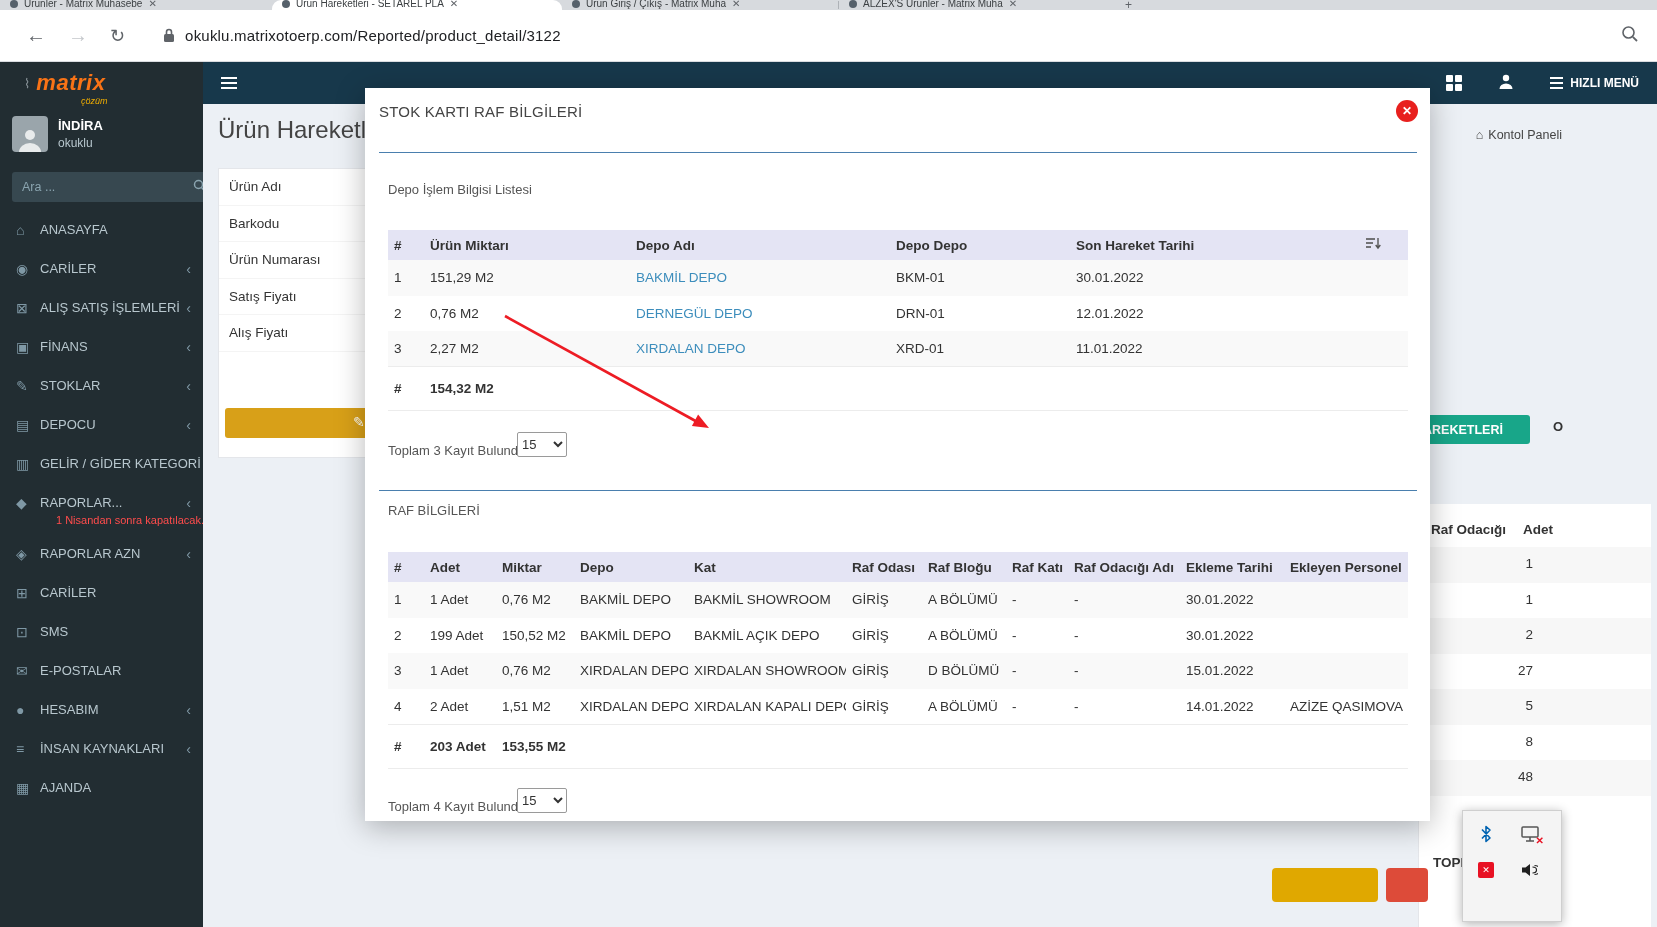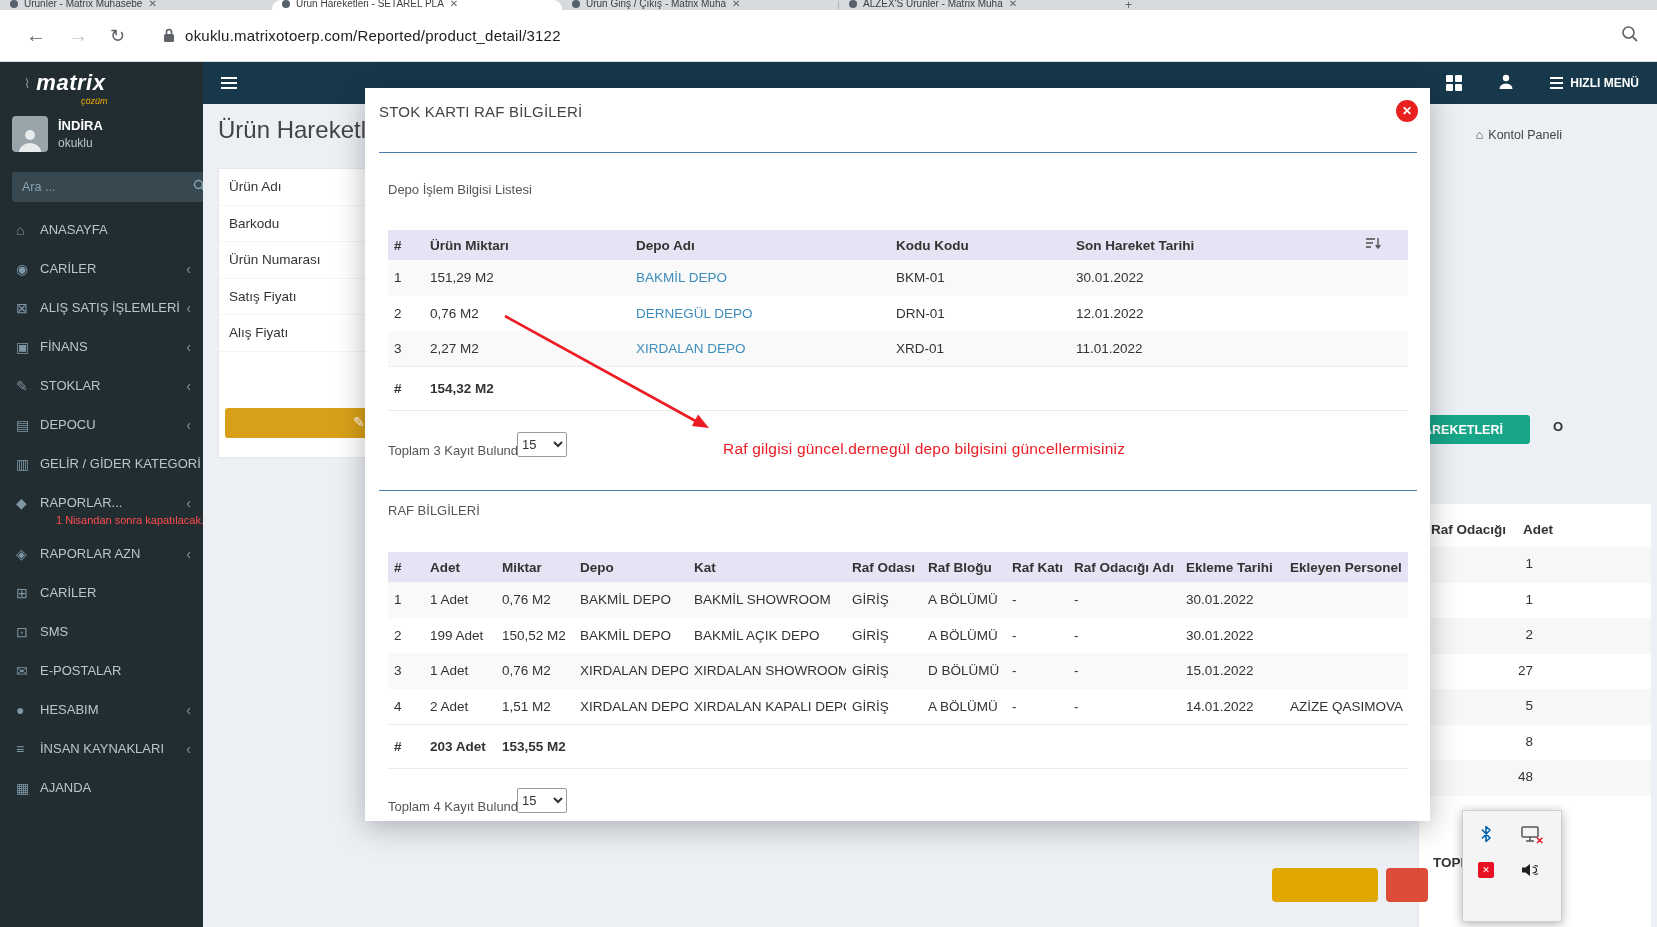--- a/index.html
+++ b/index.html
@@ -21,21 +21,21 @@
   .nav-ic.disabled{color:#c4c7cb}
   .lockwrap{margin-left:38px;display:flex;align-items:center}
   .url{font-size:15px;color:#202124;margin-left:10px;letter-spacing:.2px}
   .zoomwrap{margin-left:auto;margin-right:18px}
 
   
   .sidebar{position:absolute;left:0;top:62px;width:203px;bottom:0;background:#222d32;z-index:4;overflow:hidden}
   .logo{height:42px;display:flex;align-items:center;padding-left:24px}
   .ant{margin-right:6px;color:#8a949a;font-size:13px}
   .brandwrap{position:relative}
-  .brand{color:#ffffff;font-size:22px;font-weight:bold;font-style:italic;letter-spacing:.5px}
+  .brand{color:#f97316;font-size:22px;font-weight:bold;font-style:italic;letter-spacing:.5px}
   .brand-underline{height:3px;background:#f0ad00;border-radius:0 0 60% 60%;margin-top:-2px}
   .brand-sub{position:absolute;right:-2px;bottom:-10px;color:#f0ad00;font-size:9px;font-style:italic}
   .userpanel{display:flex;gap:10px;align-items:center;padding:12px 8px 10px 12px}
   .avatar{width:36px;height:36px;border-radius:4px;background:#9aa5ab;display:flex;align-items:flex-end;justify-content:center;overflow:hidden}
   .uname{color:#fff;font-size:13px;font-weight:bold}
   .usub{color:#b8c7ce;font-size:12px;margin-top:3px}
   .searchrow{display:flex;margin:10px 12px 2px}
   .searchrow input{flex:1;height:30px;background:#374850;border:none;border-radius:3px 0 0 3px;color:#ccc;font-size:12.5px;padding:0 10px;outline:none}
   .searchrow input::placeholder{color:#8aa4af}
   .searchbtn{width:32px;height:30px;background:#374850;border:none;border-radius:0 3px 3px 0;display:flex;align-items:center;justify-content:center;cursor:pointer}
@@ -361,21 +361,21 @@
             <col style="width:260px">
             <col style="width:180px">
             <col style="width:290px">
             <col style="width:48px">
           </colgroup>
         <thead>
           <tr>
             <th>#</th>
             <th>Ürün Miktarı</th>
             <th>Depo Adı</th>
-            <th>Kodu Kodu</th>
+            <th>Depo Depo</th>
             <th>Son Hareket Tarihi</th>
             <th><span><svg width="15" height="13" viewBox="0 0 15 13">
                     <line x1="0" y1="2" x2="9" y2="2" stroke="#555" stroke-width="1.6"></line>
                     <line x1="0" y1="6" x2="7" y2="6" stroke="#555" stroke-width="1.6"></line>
                     <line x1="0" y1="10" x2="5" y2="10" stroke="#555" stroke-width="1.6"></line>
                     <path d="M12 1 v9 M9.7 8 l2.3 3 2.3-3" fill="none" stroke="#555" stroke-width="1.4"></path>
                   </svg></span></th>
           </tr>
         </thead>
         <tbody>
@@ -419,21 +419,20 @@
 
     <span class="m-foot" style="top:355px">Toplam 3 Kayıt Bulundu.</span>
     <select class="psize" style="top:344px">
       <option>15</option>
     </select>
 
     <svg class="anno-svg" width="1065" height="839" viewBox="0 0 1065 839">
       <line x1="140" y1="228" x2="336" y2="336" stroke="#ed1c24" stroke-width="2.6"></line>
       <polygon points="344,340 326.9,338 333.1,326.6" fill="#ed1c24"></polygon>
     </svg>
-    <span class="anno-text">Raf gilgisi güncel.dernegül depo bilgisini  güncellermisiniz</span>
 
     <div class="m-hr" style="top:402px"></div>
     <span class="sec-head" style="top:415px">RAF BİLGİLERİ</span>
 
     <div class="twrap" style="top:464px">
       <table class="grid">
         <colgroup>
             <col style="width:36px">
             <col style="width:72px">
             <col style="width:78px">

